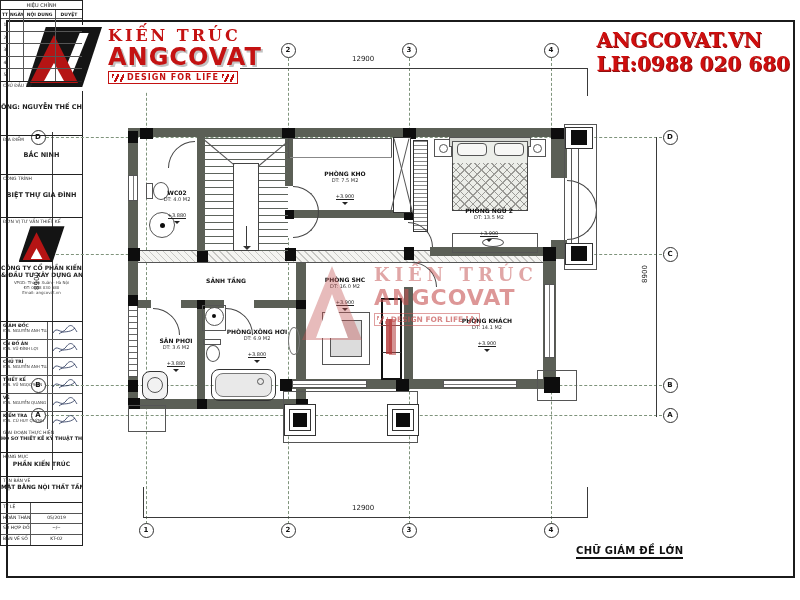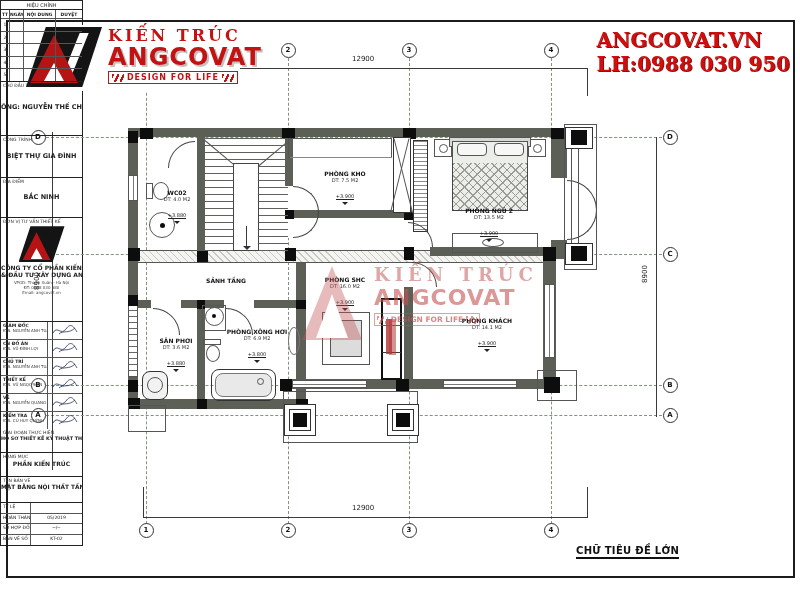--- a/index.html
+++ b/index.html
@@ -338,25 +338,25 @@
       <div id="brand-tagbox">
         <span class="taghatch"></span>
         <span id="brand-tag">DESIGN FOR LIFE</span>
         <span class="taghatch"></span>
       </div>
     </div>
   </div>
 
   <div class="abs" id="contact">
     <div class="l1">ANGCOVAT.VN</div>
-    <div class="l2">LH:0988 030 950</div>
+    <div class="l2">LH:0988 020 680</div>
   </div>
 
   <div class="abs" style="left:576px; top:539px;">
-    <span id="caption">CHỮ TIÊU ĐỀ LỚN</span>
+    <span id="caption">CHỮ GIÁM ĐỀ LỚN</span>
   </div>
 
   <div id="tblock">
     <div class="tb-sec" id="tb-rev" style="height:81px;">
       <div id="rev-title">HIỆU CHỈNH</div>
       <div id="rev-body">
           <div class="rev-row" style="height: 9px;">
             <div class="rev-cell" style="width: 9px; line-height: 9px; font-weight: bold;">TT</div>
             <div class="rev-cell" style="width: 14px; line-height: 9px; font-weight: bold;">NGÀY</div>
             <div class="rev-cell" style="width: 32px; line-height: 9px; font-weight: bold;">NỘI DUNG</div>
@@ -391,27 +391,27 @@
             <div class="rev-cell" style="width: 14px; line-height: 12.6px;"></div>
             <div class="rev-cell" style="width: 32px; line-height: 12.6px;"></div>
             <div class="rev-cell" style="width: 25px; flex: 1 1 0%; line-height: 12.6px;"></div>
           </div>
         </div>
     </div>
     <div class="tb-sec" style="height:54px;">
       <div class="tb-lab">CHỦ ĐẦU TƯ</div>
       <div class="tb-val" style="margin-top:14px;">ÔNG: NGUYỄN THẾ CHUNG</div>
     </div>
+    <div class="tb-sec" style="height:40px;">
+      <div class="tb-lab">ĐỊA ĐIỂM</div>
+      <div class="tb-val" style="margin-top:8px;">BẮC NINH</div>
+    </div>
     <div class="tb-sec" style="height:43px;">
       <div class="tb-lab">CÔNG TRÌNH</div>
       <div class="tb-val" style="margin-top:9px;">BIỆT THỰ GIA ĐÌNH</div>
-    </div>
-    <div class="tb-sec" style="height:40px;">
-      <div class="tb-lab">ĐỊA ĐIỂM</div>
-      <div class="tb-val" style="margin-top:8px;">BẮC NINH</div>
     </div>
     <div class="tb-sec" style="height:104px;">
       <div class="tb-lab">ĐƠN VỊ TƯ VẤN THIẾT KẾ</div>
       <div style="position:relative; width:46px; height:36px; margin:1px auto 2px auto;">
         <div class="abs lg-black" style="left:0;top:0;width:46px;height:36px;"></div>
         <div class="abs lg-red" style="left:4px;top:6px;width:28px;height:28px;"></div>
         <div class="abs lg-notch" style="left:12px;top:22px;width:12px;height:11px;"></div>
       </div>
       <div class="tb-co">CÔNG TY CỔ PHẦN KIẾN TRÚC</div>
       <div class="tb-co">&amp; ĐẦU TƯ XÂY DỰNG ANG</div>

